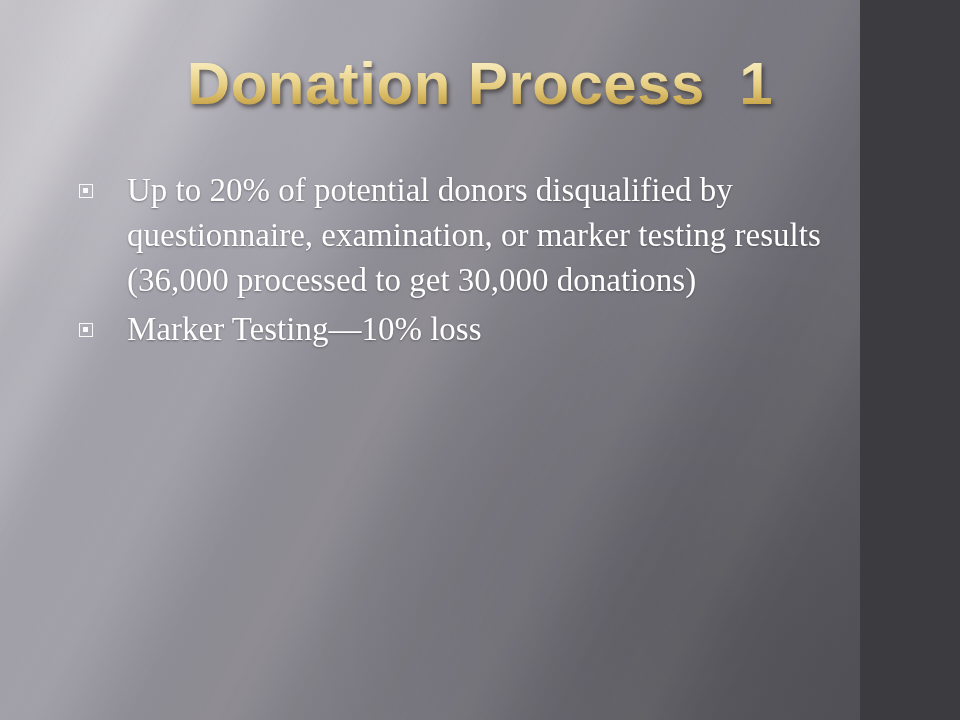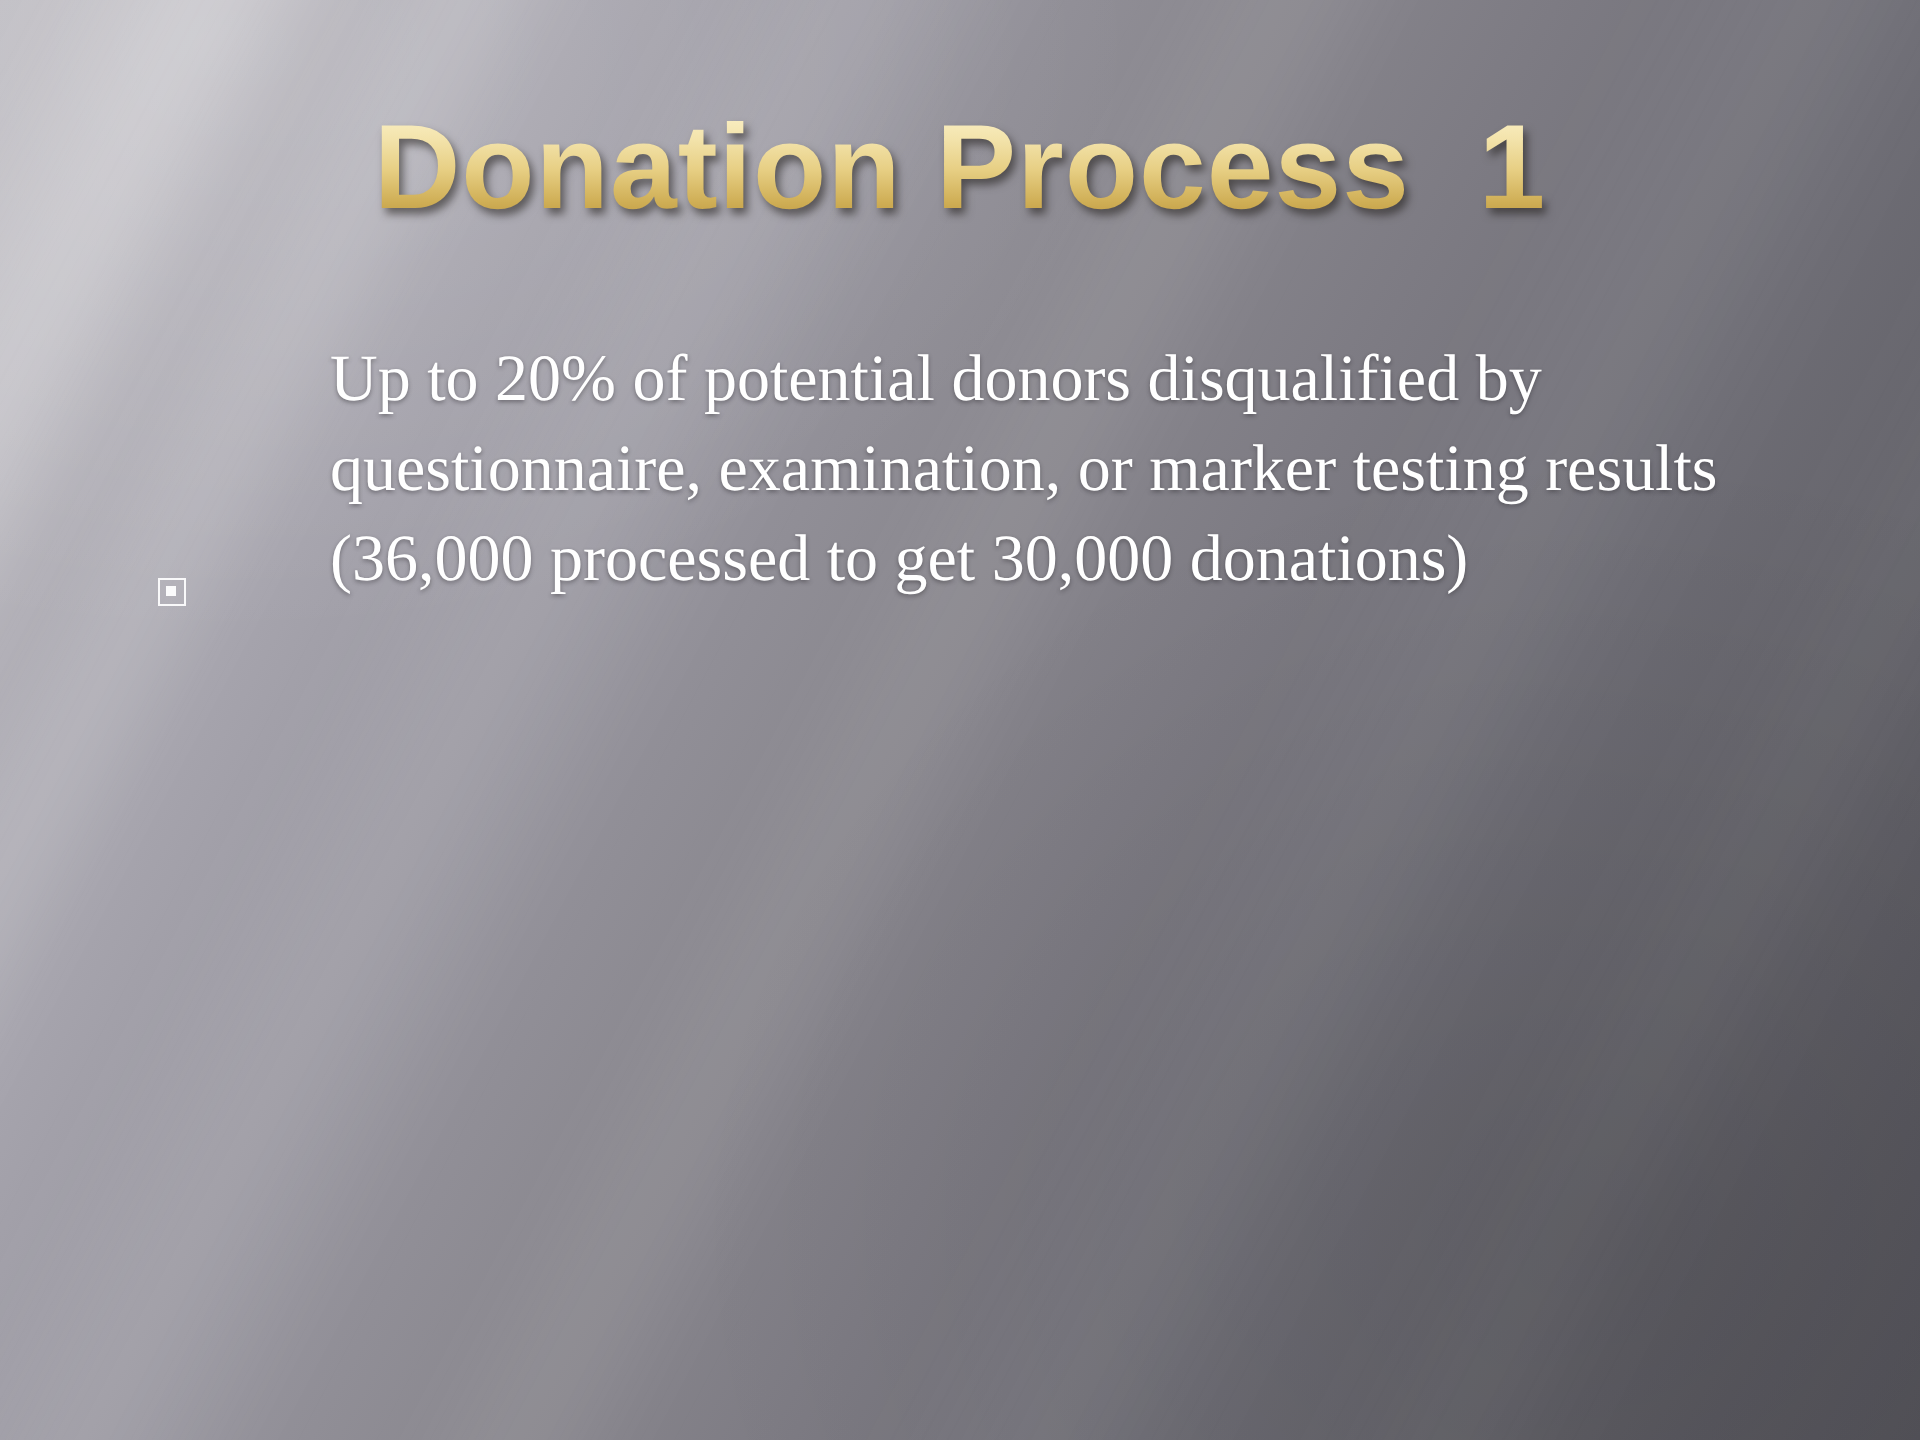--- a/index.html
+++ b/index.html
@@ -3,21 +3,21 @@
 <meta charset="utf-8">
 <style>
   html, body {
     margin: 0;
     padding: 0;
     background: #3b3b40;
   }
 
   #slide {
     position: relative;
-    width: 960px;
+    width: 860px;
     height: 720px;
     overflow: hidden;
     font-family: "Liberation Serif", serif;
     
     background:
       linear-gradient(118deg,
         #bcbac0 0%,
         #b4b2b9 10%,
         #a5a3ac 22%,
         #96949d 34%,
@@ -143,23 +143,22 @@
 
   
   #body {
     position: absolute;
     left: 70px;
     top: 168px;
     width: 830px;
   }
   .bullet-row {
     display: flex;
-    align-items: flex-end;
+    align-items: flex-start;
     margin-bottom: 4px;
-    gap: 38px;
   }
   .bullet-marker {
     flex: 0 0 auto;
     width: 48px;
     padding-top: 16px;
     display: flex;
     justify-content: flex-start;
     padding-left: 9px;
   }
   .sq {
@@ -207,16 +206,22 @@
 
   <div id="body">
 
     <div class="bullet-row">
       <span class="bullet-marker">
         <span class="sq"></span>
       </span>
       <div class="bullet-text">Up to 20% of potential donors disqualified by questionnaire, examination, or marker testing results (36,000 processed to get 30,000 donations)</div>
     </div>
 
+    <div class="bullet-row">
+      <span class="bullet-marker">
+        <span class="sq"></span>
+      </span>
+      <div class="bullet-text">Marker Testing—10% loss</div>
+    </div>
 
 
   </div>
 </div>
 
 </body></html>

